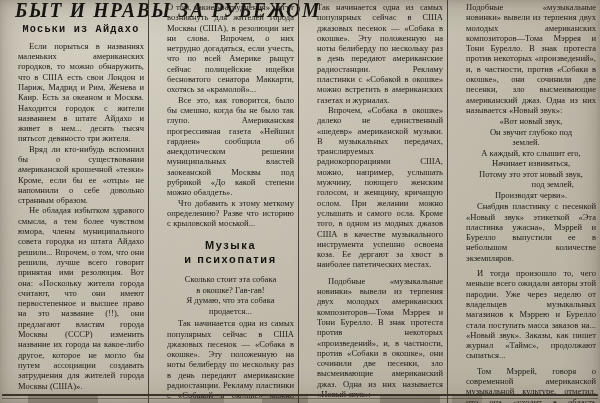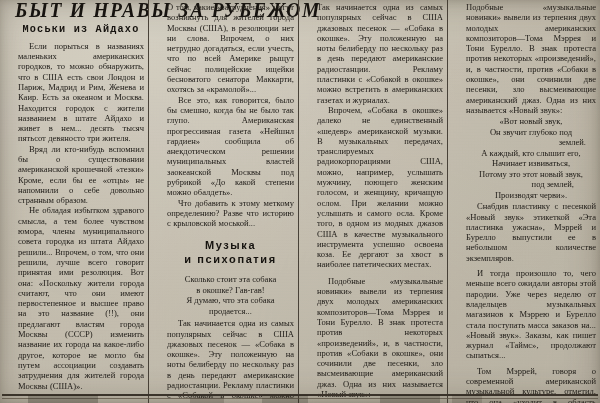--- a/index.html
+++ b/index.html
@@ -195,21 +195,21 @@
       <p class="body">Впрочем, «Собака в окошке» далеко не единственный «шедевр» американской музыки. В музыкальных передачах, транслируемых радиокорпорациями США, можно, например, услышать мужчину, поющего женским голосом, и женщину, кричащую ослом. При желании можно услышать и самого осла. Кроме того, в одном из модных джазов США в качестве музыкального инструмента успешно освоена коза. Ее дергают за хвост в наиболее патетических местах.</p>
       <p class="body" style="margin-top:6px">Подобные «музыкальные новинки» вывели из терпения двух молодых американских композиторов—Тома Мэррея и Тони Бурелло. В знак протеста против некоторых «произведений», и, в частности, против «Собаки в окошке», они сочинили две песенки, зло высмеивающие американский джаз. Одна из них называется «Новый звук»:</p>
     </div>
 
     <div class="col c4">
       <p class="body cont">Подобные «музыкальные новинки» вывели из терпения двух молодых американских композиторов—Тома Мэррея и Тони Бурелло. В знак протеста против некоторых «произведений», и, в частности, против «Собаки в окошке», они сочинили две песенки, зло высмеивающие американский джаз. Одна из них называется «Новый звук»:</p>
 
       <div class="verse-block">
         <p class="verse left">«Вот новый звук,</p>
         <p class="verse left">Он звучит глубоко под</p>
-        <p class="verse" style="text-align:right;padding-right:10px">землей.</p>
+        <p class="verse" style="padding-right:10px">землей.</p>
         <p class="verse left">А каждый, кто слышит его,</p>
         <p class="verse left">Начинает извиваться,</p>
         <p class="verse left">Потому это этот новый звук,</p>
         <p class="verse" style="text-align:right;padding-right:22px">под землей,</p>
         <p class="verse left">Производят черви».</p>
       </div>
 
       <p class="body" style="margin-top:1px">Снабдив пластинку с песенкой «Новый звук» этикеткой «Эта пластинка ужасна», Мэррей и Бурелло выпустили ее в небольшом количестве экземпляров.</p>
       <p class="body" style="margin-top:5px">И тогда произошло то, чего меньше всего ожидали авторы этой пародии. Уже через неделю от владельцев музыкальных магазинов к Мэррею и Бурелло стала поступать масса заказов на... «Новый звук». Заказы, как пишет журнал «Таймс», продолжают сыпаться...</p>
       <p class="body" style="margin-top:5px">Том Мэррей, говоря о современной американской музыкальной культуре, отметил, что она «уходит в область психопатии».</p>

